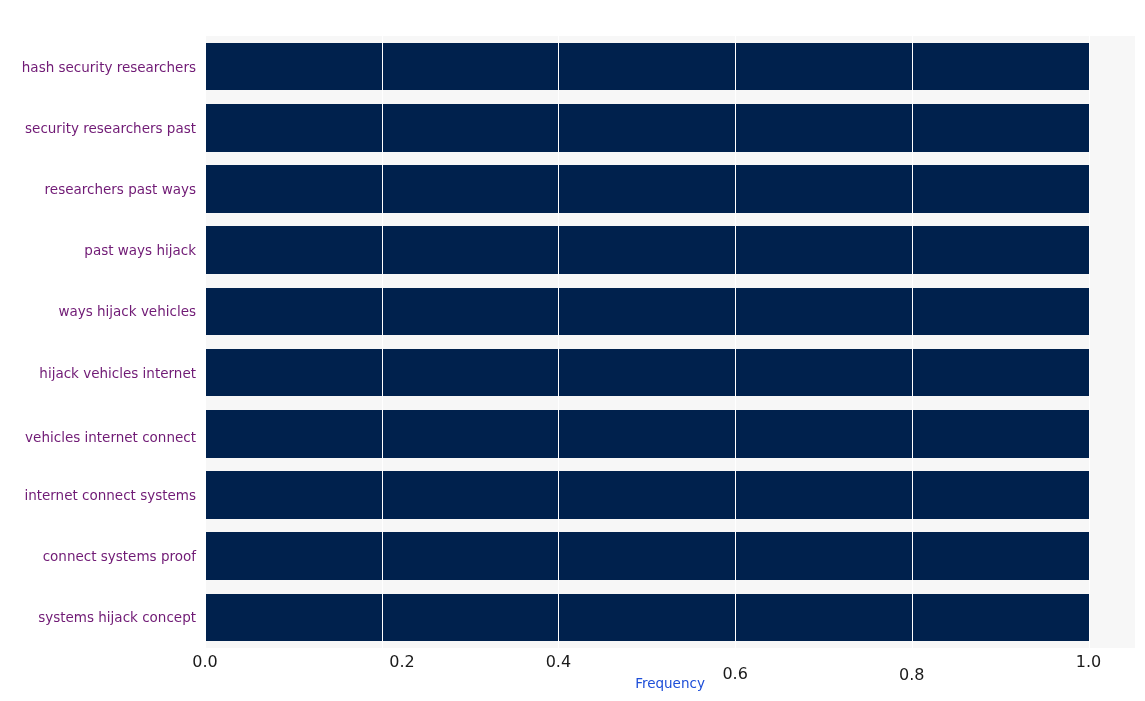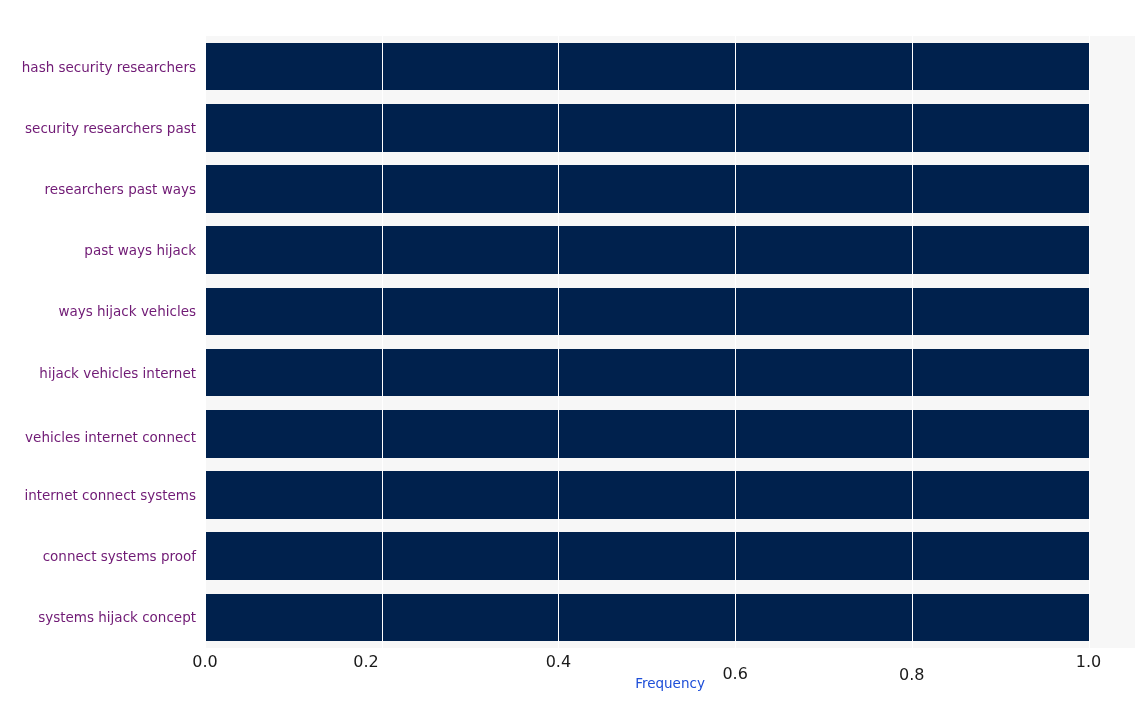--- a/index.html
+++ b/index.html
@@ -130,18 +130,18 @@
       <div class="ylabel" style="top: 459px;">internet connect systems</div>
       <div class="ylabel" style="top: 520.2px;">connect systems proof</div>
       <div class="ylabel" style="top: 581.4px;">systems hijack concept</div>
     </div>
 
   <div class="xticks-layer"></div>
 
   <div class="xaxis-label">Frequency</div>
 
 <div class="xtick" style="left: 205px;">0.0</div>
-    <div class="xtick" style="left: 366px;">0.2</div>
+    <div class="xtick" style="left: 402px;">0.2</div>
     <div class="xtick" style="left: 558.411px; text-align: center;">0.4</div>
     <div class="xtick" style="left: 735.116px; margin-top: 12px;">0.6</div>
     <div class="xtick" style="left: 911.821px; margin-top: 13px;">0.8</div>
     <div class="xtick" style="left: 1088.53px;">1.0</div>
   </div>
 
 </body></html>

